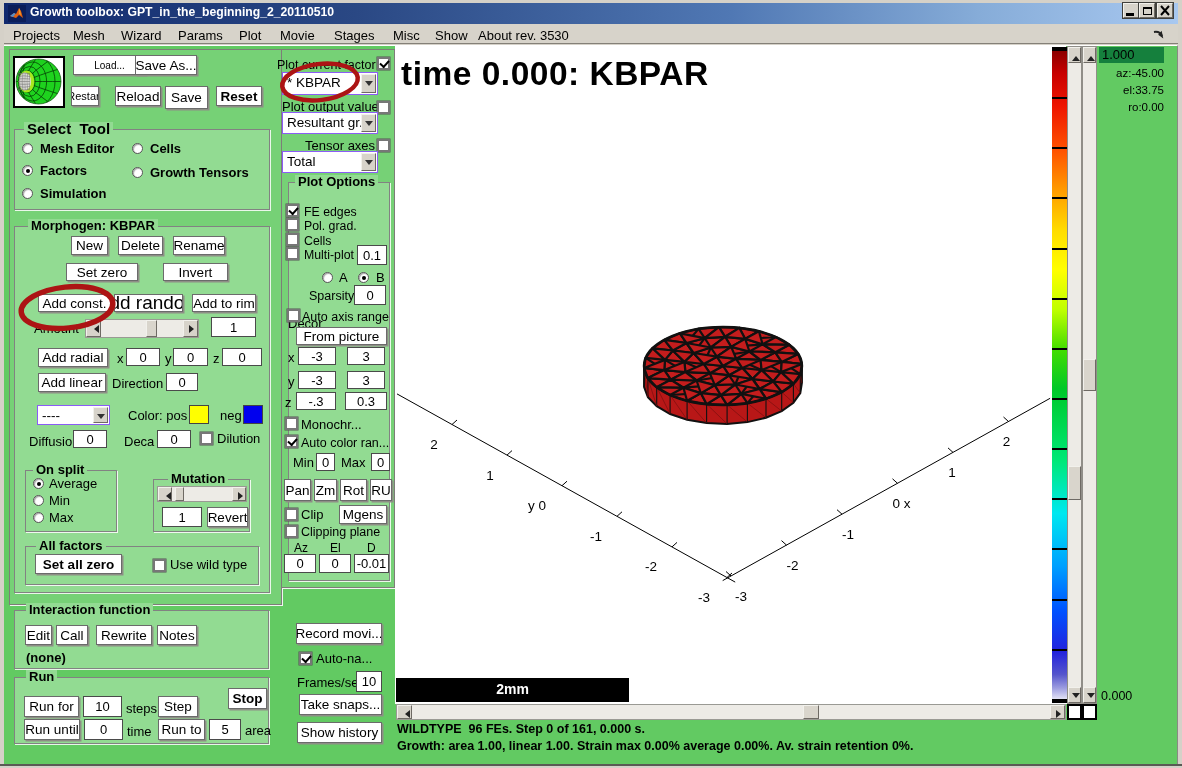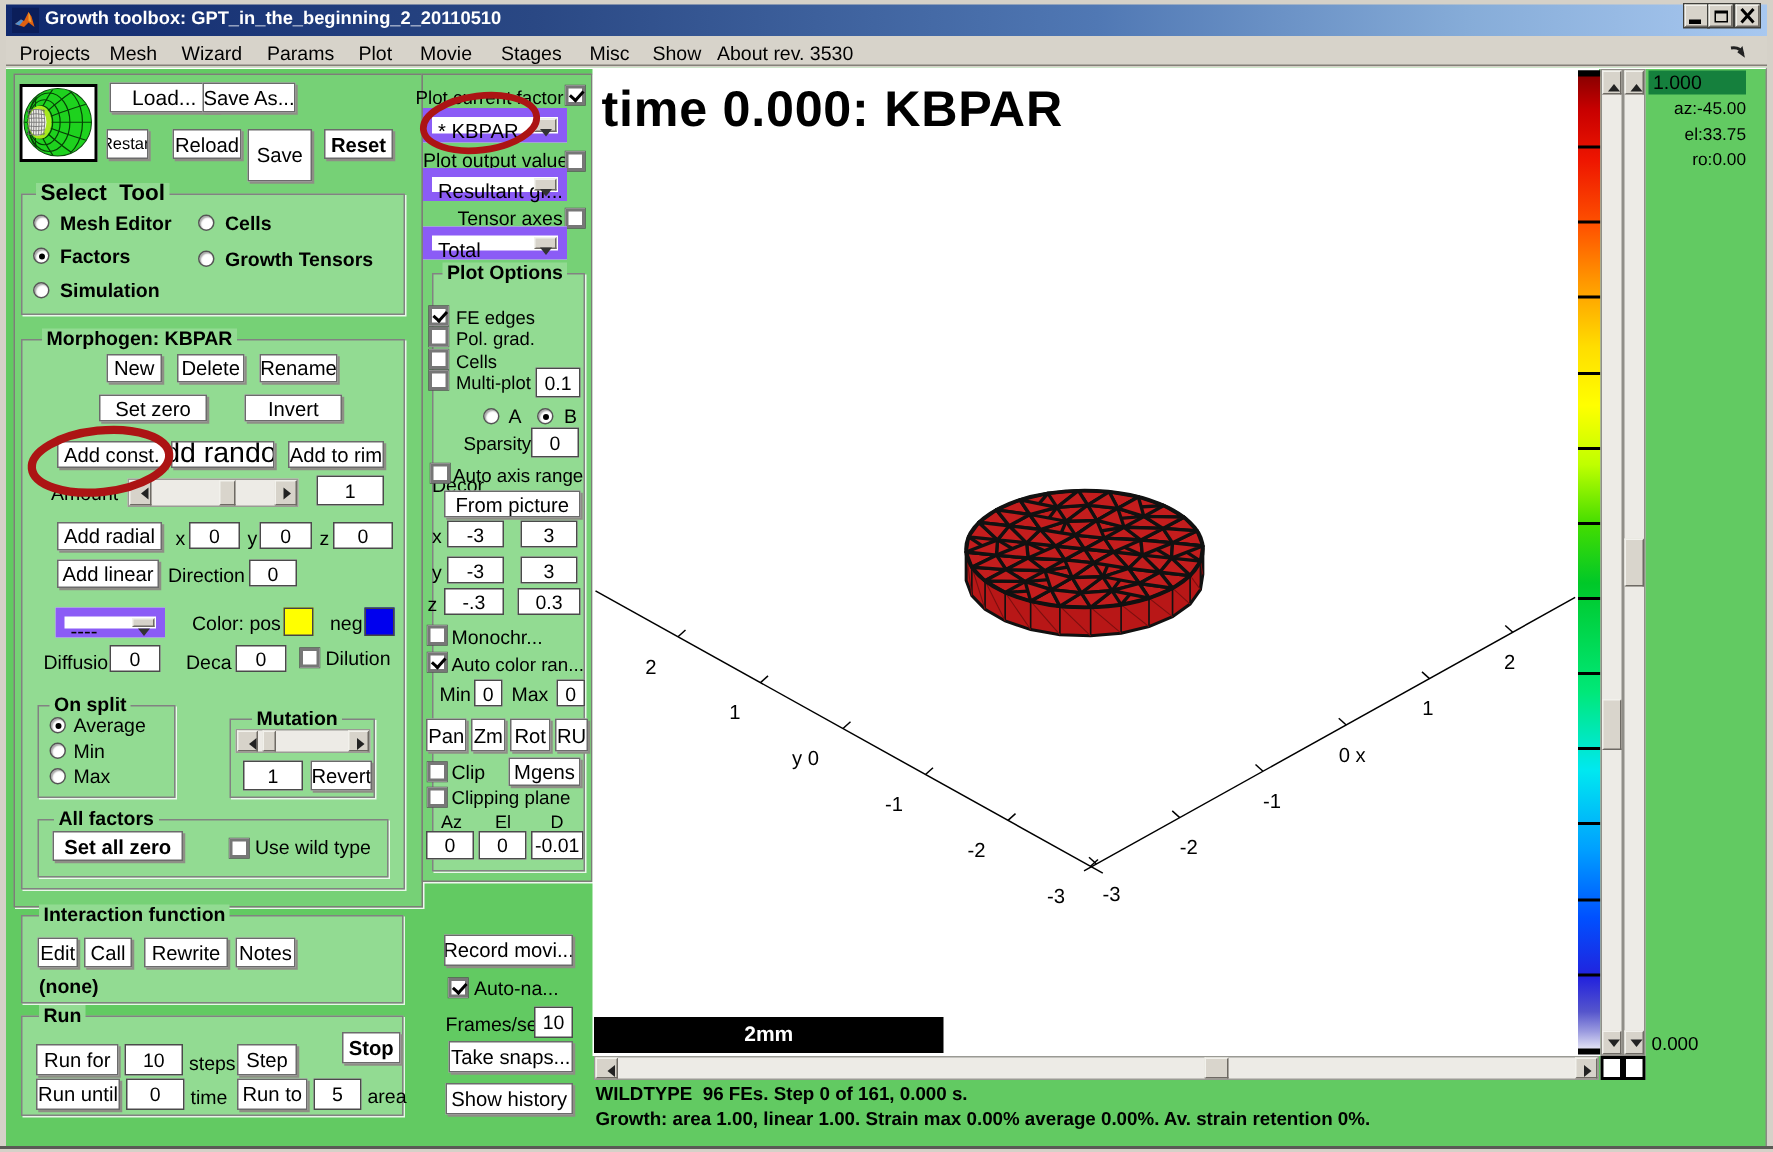--- a/index.html
+++ b/index.html
@@ -20,21 +20,21 @@
 .btn{position:absolute;background:#fff;border:1px solid #6B6B6B;box-shadow:1.5px 1.5px 0 #8E8E86;
  font-size:12.5px;color:#000;text-align:center;white-space:nowrap;display:flex;align-items:center;justify-content:center;overflow:hidden;}
 .edit{position:absolute;background:#fff;border:1px solid #4a4a4a;font-size:13px;text-align:center;
  display:flex;align-items:center;justify-content:center;white-space:nowrap;}
 .lbl{position:absolute;font-size:13px;color:#000;white-space:nowrap;line-height:14px;}
 .chk{position:absolute;width:13px;height:13px;background:#fff;border:2px solid #777;box-shadow:0 0 0 0.5px #555;}
 .chk.on::after{content:"";position:absolute;left:1px;top:1px;width:7px;height:4px;
  border-left:2px solid #000;border-bottom:2px solid #000;transform:rotate(-48deg);}
 .rad{position:absolute;width:11px;height:11px;border-radius:50%;background:#fff;border:1px solid #555;box-shadow:inset 1px 1px 1px #aaa;}
 .rad.on::after{content:"";position:absolute;left:2.5px;top:2.5px;width:4px;height:4px;border-radius:50%;background:#000;}
-.dd{position:absolute;background:#fff;border:6px solid #8b5cf6;}
+.dd{position:absolute;background:#fff;border:1px solid #8b5cf6;}
 .dd .txt{position:absolute;left:4px;top:2px;font-size:13.5px;white-space:nowrap;}
 .dd .ab{position:absolute;right:1px;top:1px;bottom:1px;width:15px;background:#D7D3CA;
  border:1px solid;border-color:#F2F1EC #6E6A64 #6E6A64 #F2F1EC;}
 .dd .ab::after{content:"";position:absolute;left:3px;top:6px;border:4px solid transparent;border-top:5px solid #333;}
 .sld{position:absolute;background:#EDEBE6;border:1px solid #9a9a94;}
 .sbtn{position:absolute;top:0;bottom:0;width:15px;background:#D7D3CA;border:1px solid;
  border-color:#F2F1EC #6E6A64 #6E6A64 #F2F1EC;}
 .tri-l::after{content:"";position:absolute;left:3px;top:4px;border:4px solid transparent;border-right:5px solid #222;}
 .tri-r::after{content:"";position:absolute;left:5px;top:4px;border:4px solid transparent;border-left:5px solid #222;}
 .thumb{position:absolute;background:#D9D5CC;border:1px solid;border-color:#F2F1EC #6E6A64 #6E6A64 #F2F1EC;}
@@ -118,25 +118,25 @@
             <path d="M5.6,14.9 q1.1,8.6 0,17.2" fill="none" stroke="#707070" stroke-width="0.55"></path>
             <path d="M7.3,14.9 q0.7,8.6 0,17.2" fill="none" stroke="#707070" stroke-width="0.55"></path>
             <path d="M9.0,14.9 q0.3,8.6 0,17.2" fill="none" stroke="#707070" stroke-width="0.55"></path>
             <path d="M10.7,14.9 q0.7,8.6 0,17.2" fill="none" stroke="#707070" stroke-width="0.55"></path>
             <path d="M12.4,14.9 q1.1,8.6 0,17.2" fill="none" stroke="#707070" stroke-width="0.55"></path>
             <path d="M14.1,14.9 q1.5000000000000002,8.6 0,17.2" fill="none" stroke="#707070" stroke-width="0.55"></path>
           </g>
           <circle cx="23.5" cy="23.5" r="22.5" fill="none" stroke="#0A4A0A" stroke-width="0.7"></circle>
         </svg>
 </div>
-<div class="btn" style="left:69px;top:9px;width:73px;height:20px;font-size:14px">Load...</div>
+<div class="btn" style="left:69px;top:9px;width:73px;height:20px;font-size:10px">Load...</div>
 <div class="btn" style="left:131px;top:9px;width:62px;height:20px;font-size:13.5px">Save As...</div>
 <div class="btn" style="left:67px;top:40px;width:28px;height:20px;font-size:11px">Restart</div>
 <div class="btn" style="left:111px;top:40px;width:46px;height:20px;font-size:13.5px">Reload</div>
-<div class="btn" style="left:161px;top:40px;width:43px;height:35px;font-size:13.5px">Save</div>
+<div class="btn" style="left:161px;top:40px;width:43px;height:23px;font-size:13.5px">Save</div>
 <div class="btn" style="left:212px;top:40px;width:46px;height:20px;font-weight:bold;font-size:13.5px">Reset</div>
 <div class="grp" style="left:10px;top:83px;width:256px;height:81px"></div>
 <div class="gtitle" style="left:20px;top:76px;font-size:15px">Select&nbsp; Tool</div>
 <div class="rad" style="left:18px;top:97px"></div>
 <div class="lbl" style="left:36px;top:96px;font-weight:bold;font-size:13px;">Mesh Editor</div>
 <div class="rad" style="left:128px;top:97px"></div>
 <div class="lbl" style="left:146px;top:96px;font-weight:bold;font-size:13px;">Cells</div>
 <div class="rad on" style="left:18px;top:119px"></div>
 <div class="lbl" style="left:36px;top:118px;font-weight:bold;font-size:13px;">Factors</div>
 <div class="rad" style="left:128px;top:121px"></div>

